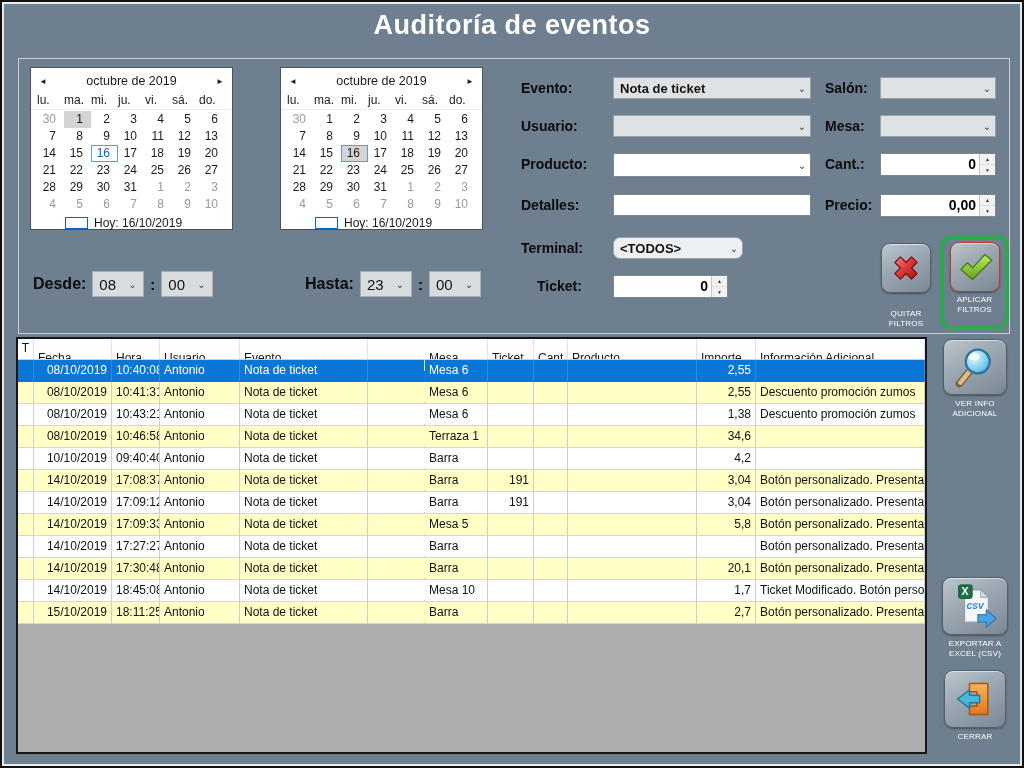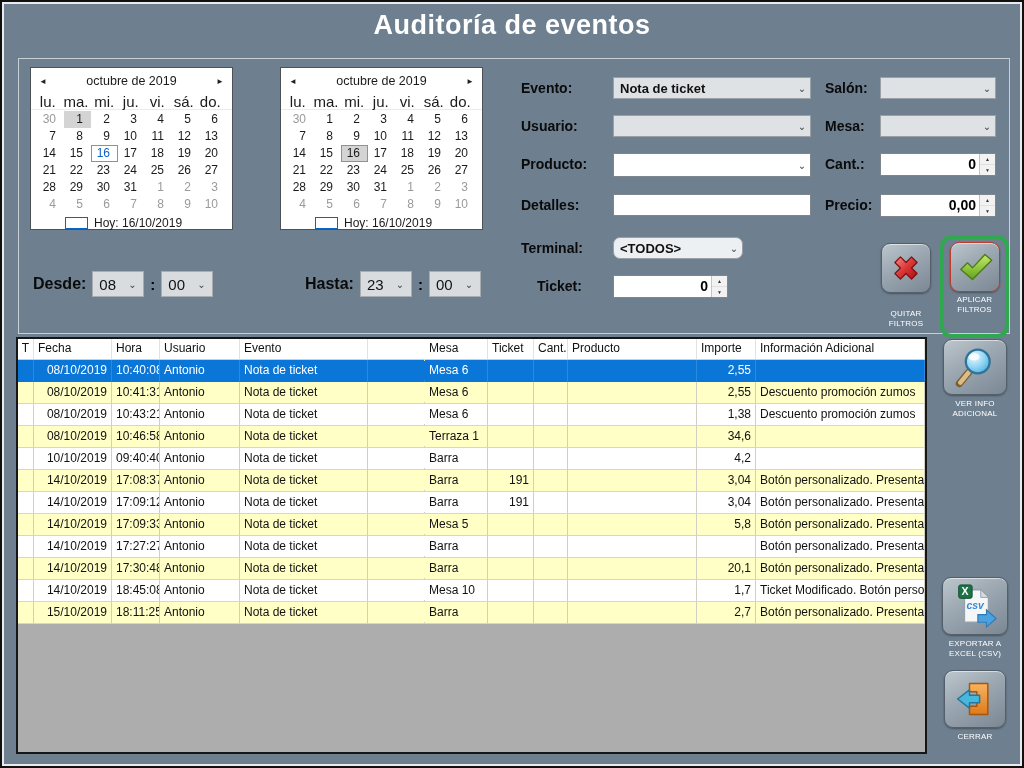--- a/index.html
+++ b/index.html
@@ -28,21 +28,21 @@
   .dinput{position:absolute;height:22px;box-sizing:border-box;border:1px solid #7e858c;
     background:#fff;font-family:"Liberation Sans",sans-serif;font-size:13px;padding:0 5px;}
   
   .calendar{position:absolute;top:8px;width:203px;height:163px;background:#fff;
     border:1px solid #4c5156;box-sizing:border-box;color:#1a1a1a;}
   .cal-head{display:flex;align-items:center;padding:6px 8px 3px;}
   .cal-title{flex:1;text-align:center;font-size:12.5px;}
   .cal-arrow{font-size:8px;color:#222;cursor:pointer;width:10px;}
   .cal-week{display:grid;grid-template-columns:repeat(7,1fr);padding:0 6px;
     border-bottom:1px solid #ececec;margin:2px 0 1px;}
-  .wd{text-align:center;padding-right:5px;font-size:15px;height:16px;}
+  .wd{text-align:left;padding-right:5px;font-size:12px;height:16px;}
   .cal-grid{display:grid;grid-template-columns:repeat(7,1fr);padding:0 6px;}
   .day{height:17px;line-height:15px;text-align:right;padding-right:7px;font-size:12px;
     border:1px solid transparent;box-sizing:border-box;cursor:pointer;}
   .day.out{color:#9a9a9a;}
   .day.sel{background:#d4d4d4;}
   .day.today{border-color:#5d9ddb;color:#0a64c8;}
   .day.todaysel{border-color:#5d9ddb;background:#d4d4d4;color:#1a1a1a;}
   .cal-foot{display:flex;align-items:center;gap:6px;padding:3px 8px 0 34px;}
   .hoy-box{width:23px;height:12px;border:1px solid #0a64c8;background:#fff;box-sizing:border-box;}
   .hoy{font-size:12px;}
@@ -55,30 +55,30 @@
   .tcolon{font-size:15px;font-weight:bold;}
   
   .icon-btn{border-radius:9px;border:1px solid #53606b;
     background:linear-gradient(150deg,#bcc6cd 0%,#9aa6b0 45%,#7b8894 100%);
     box-shadow:inset 0 1px 0 rgba(255,255,255,.55),0 1px 2px rgba(0,0,0,.35);
     display:flex;align-items:center;justify-content:center;cursor:pointer;}
   .btn-label{font-size:8px;color:#fff;text-align:center;line-height:9.5px;letter-spacing:.2px;
     text-transform:uppercase;}
   .action-group{position:absolute;display:flex;flex-direction:column;align-items:center;gap:16px;width:66px;justify-content:flex-end;}
   .apply-ring{position:absolute;border:4px solid #2fa84f;border-radius:12px;
-    display:flex;flex-direction:column;align-items:center;gap:3px;padding:3px 5px 20px;}
+    display:flex;flex-direction:column;align-items:center;gap:3px;padding:3px 5px 12px;}
   .apply-ring .icon-btn{border:1px solid #c0392b;}
   .side-group{position:absolute;left:932px;width:82px;display:flex;flex-direction:column;
     align-items:center;gap:4px;}
   
   .grid{position:absolute;left:14px;top:335px;width:911px;height:417px;
     background:#adadad;border:2px solid #161616;box-sizing:border-box;overflow:hidden;
     font-size:12px;color:#111;}
   .thead{display:flex;height:20px;background:#fff;border-bottom:1px solid #cfcfcf;}
-  .th{padding:2px 4px 0;border-right:1px solid #e2e2e2;box-sizing:border-box;
+  .th{padding:12px 4px 0;border-right:1px solid #e2e2e2;box-sizing:border-box;
     white-space:nowrap;overflow:hidden;cursor:pointer;}
   .tr{display:flex;height:22px;line-height:21px;cursor:pointer;}
   .tbody .tr:nth-of-type(odd){background:#fff;}
   .tbody .tr:nth-of-type(even){background:#ffffc6;}
   .tbody .tr.sel{background:#0a77d8;color:#fff;}
   .td{padding:0 4px;border-right:1px solid #cfcfc6;border-bottom:1px solid #d6d6cc;
     box-sizing:border-box;white-space:nowrap;overflow:hidden;}
   .tr.sel .td{border-right-color:#2b8ae0;border-bottom-color:#0a77d8;}
   .c0{width:16px;} .c1{width:78px;} .c2{width:48px;} .c3{width:80px;} .c4{width:128px;}
   .c5{width:57px;margin-top:20px;} .c6{width:63px;} .c7{width:46px;} .c8{width:34px;} .c9{width:129px;}

